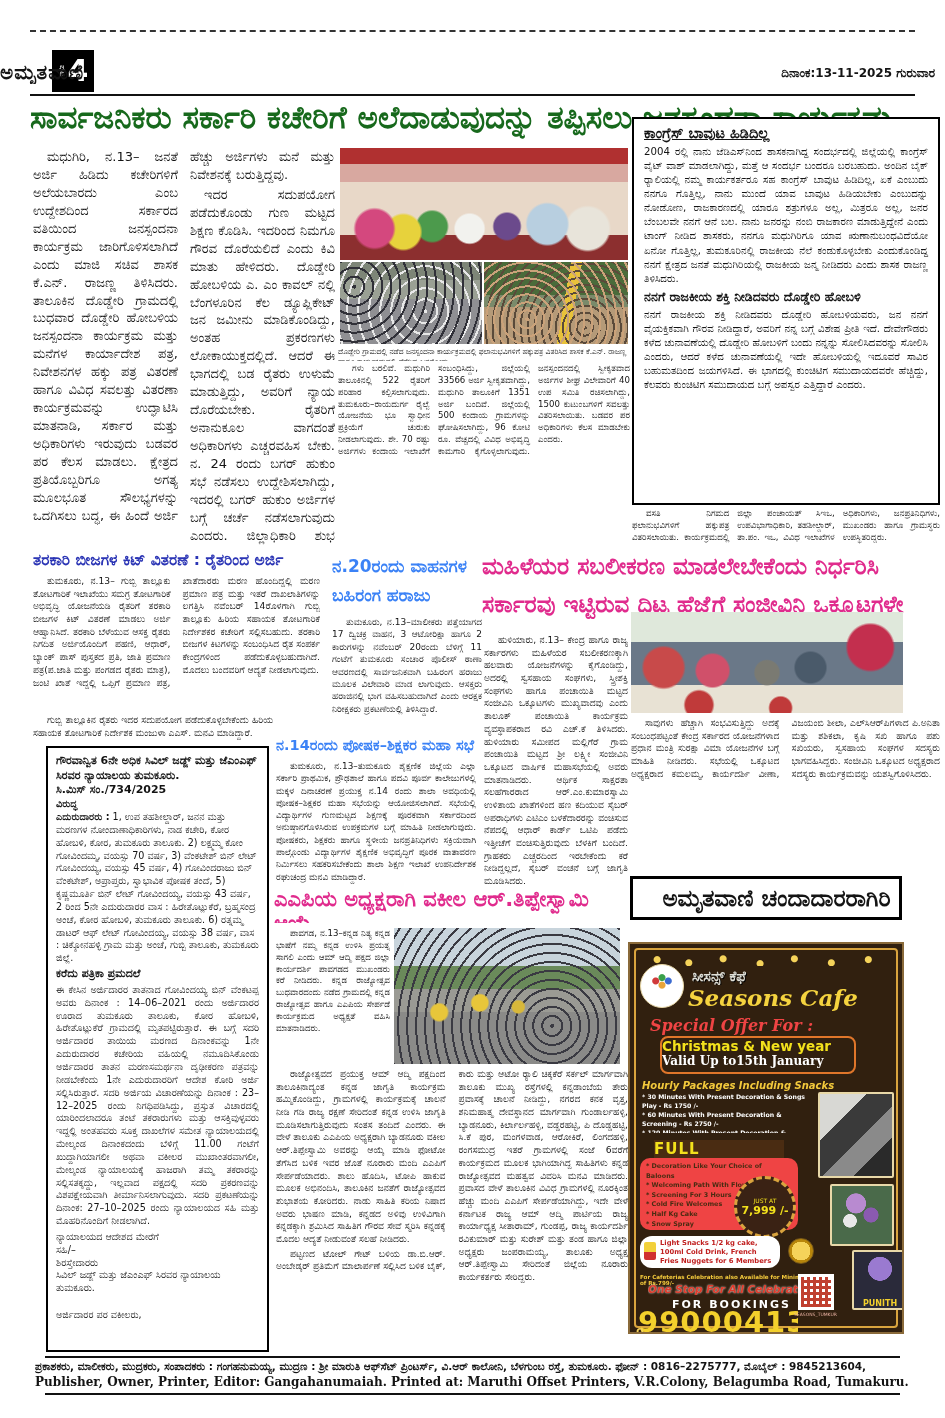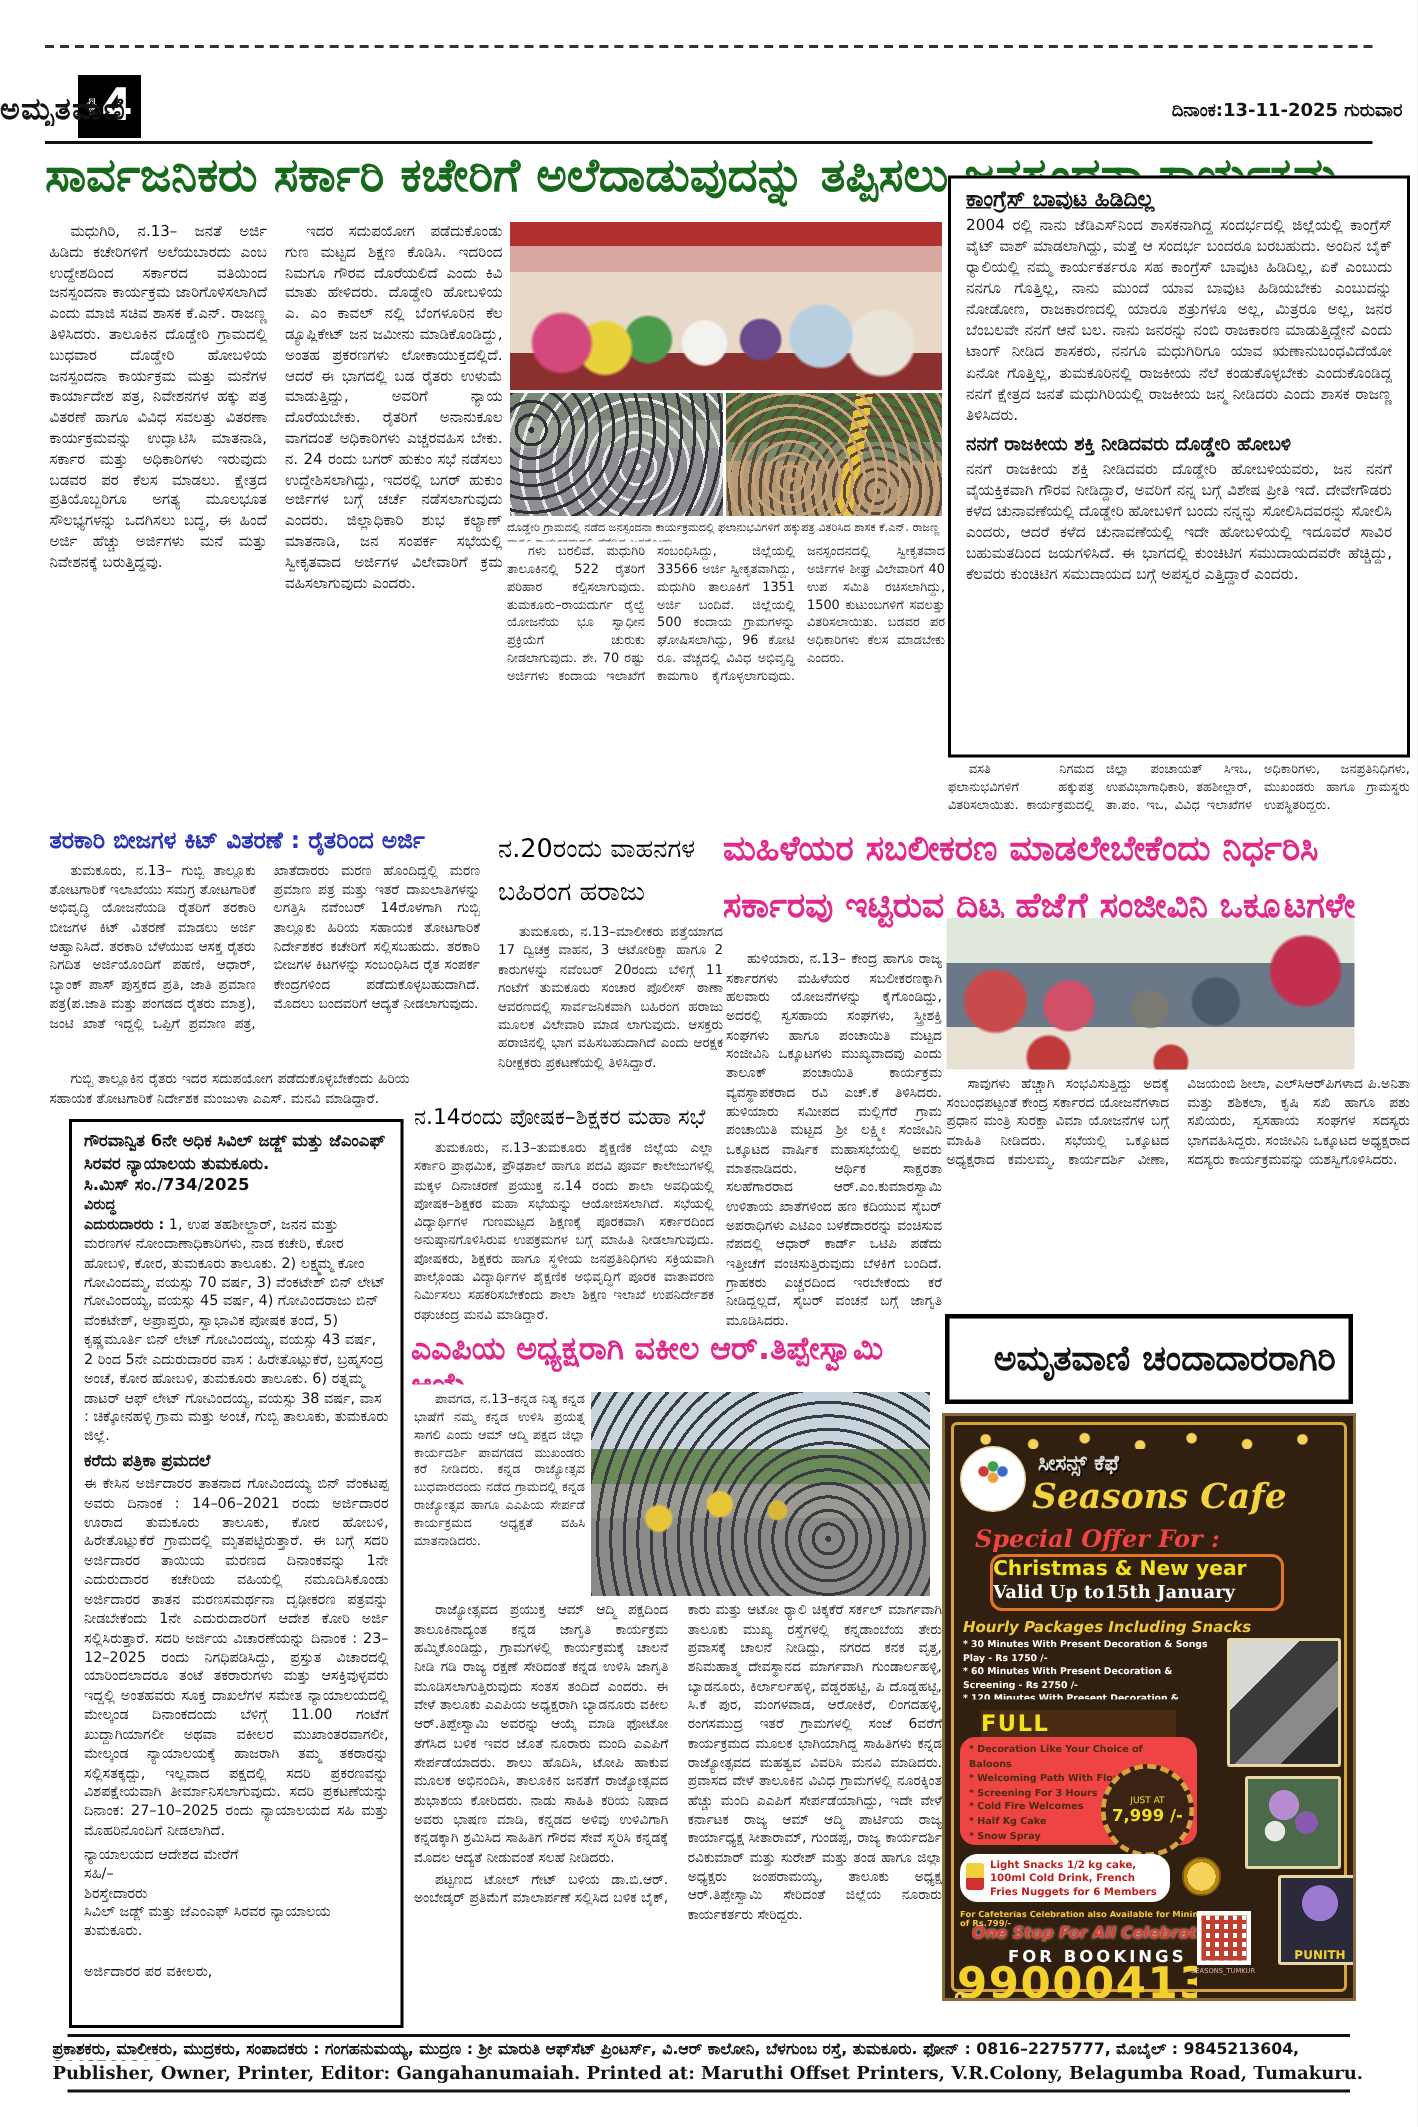--- a/index.html
+++ b/index.html
@@ -16,21 +16,21 @@
   .dash{border-top:2px dashed #333;}
   .rule{border-top:2px solid #111;}
   .badge{background:#000;color:#fff;display:flex;align-items:center;justify-content:center;}
   .badge .pg-word{font-size:8px;writing-mode:vertical-rl;margin-right:2px;line-height:1;}
   .badge .pg-num{font-size:30px;font-weight:bold;line-height:1;}
   .masthead{font-size:20px;font-weight:bold;letter-spacing:1px;}
   .date{font-size:12px;font-weight:bold;text-align:right;}
   .main-hl{font-size:31px;font-weight:bold;color:#17691c;line-height:1.2;}
   
   .hl-blue{color:#2b35b5;font-size:15.5px;font-weight:bold;}
-  .hl-red{color:#000000;font-weight:normal;}
+  .hl-red{color:#3b82f6;font-weight:bold;}
   .hl-magenta{color:#e02b8d;font-weight:bold;}
   
   .border-box{border:2px solid #000;background:#fff;}
   .sub-box{border:3px solid #000;display:flex;align-items:center;justify-content:center;
            font-size:23px;font-weight:bold;}
   
   .ph{background:#cfc8bd;}
   .ph-stage{background:
      radial-gradient(circle at 12% 72%, #d4487e 0 7%, transparent 8%),
      radial-gradient(circle at 22% 75%, #e7d23c 0 7%, transparent 8%),
@@ -128,21 +128,21 @@
   <div class="abs dash" style="left:30px;top:30px;width:885px;height:0;"></div>
   <div class="abs badge" style="left:52px;top:50px;width:42px;height:42px;">
     <span class="pg-word">ಪುಟ</span>
     <span class="pg-num">4</span>
   </div>
   <div class="abs masthead center" style="left:0;top:60px;width:945px;">ಅಮೃತವಾಣಿ</div>
   <div class="abs date" style="left:640px;top:66px;width:295px;">ದಿನಾಂಕ:13-11-2025 ಗುರುವಾರ</div>
   <div class="abs rule" style="left:30px;top:94px;width:885px;height:0;"></div>
   <div class="abs main-hl center" style="left:30px;top:99px;width:885px;height:44px;">ಸಾರ್ವಜನಿಕರು ಸರ್ಕಾರಿ ಕಚೇರಿಗೆ ಅಲೆದಾಡುವುದನ್ನು ತಪ್ಪಿಸಲು ಜನಸ್ಪಂದನಾ ಕಾರ್ಯಕ್ರಮ</div>
 
-  <div class="abs body-txt cols2" style="left:33px;top:148px;width:302px;height:400px;font-size:10px;">
+  <div class="abs body-txt cols2" style="left:33px;top:148px;width:302px;height:400px;font-size:13px;">
     <p>ಮಧುಗಿರಿ, ನ.13– ಜನತೆ ಅರ್ಜಿ ಹಿಡಿದು ಕಚೇರಿಗಳಿಗೆ ಅಲೆಯಬಾರದು ಎಂಬ ಉದ್ದೇಶದಿಂದ ಸರ್ಕಾರದ ವತಿಯಿಂದ ಜನಸ್ಪಂದನಾ ಕಾರ್ಯಕ್ರಮ ಜಾರಿಗೊಳಿಸಲಾಗಿದೆ ಎಂದು ಮಾಜಿ ಸಚಿವ ಶಾಸಕ ಕೆ.ಎನ್. ರಾಜಣ್ಣ ತಿಳಿಸಿದರು. ತಾಲೂಕಿನ ದೊಡ್ಡೇರಿ ಗ್ರಾಮದಲ್ಲಿ ಬುಧವಾರ ದೊಡ್ಡೇರಿ ಹೋಬಳಿಯ ಜನಸ್ಪಂದನಾ ಕಾರ್ಯಕ್ರಮ ಮತ್ತು ಮನೆಗಳ ಕಾರ್ಯಾದೇಶ ಪತ್ರ, ನಿವೇಶನಗಳ ಹಕ್ಕು ಪತ್ರ ವಿತರಣೆ ಹಾಗೂ ವಿವಿಧ ಸವಲತ್ತು ವಿತರಣಾ ಕಾರ್ಯಕ್ರಮವನ್ನು ಉದ್ಘಾಟಿಸಿ ಮಾತನಾಡಿ, ಸರ್ಕಾರ ಮತ್ತು ಅಧಿಕಾರಿಗಳು ಇರುವುದು ಬಡವರ ಪರ ಕೆಲಸ ಮಾಡಲು. ಕ್ಷೇತ್ರದ ಪ್ರತಿಯೊಬ್ಬರಿಗೂ ಅಗತ್ಯ ಮೂಲಭೂತ ಸೌಲಭ್ಯಗಳನ್ನು ಒದಗಿಸಲು ಬದ್ಧ, ಈ ಹಿಂದೆ ಅರ್ಜಿ ಹೆಚ್ಚು ಅರ್ಜಿಗಳು ಮನೆ ಮತ್ತು ನಿವೇಶನಕ್ಕೆ ಬರುತ್ತಿದ್ದವು.</p>
     <p>ಇದರ ಸದುಪಯೋಗ ಪಡೆದುಕೊಂಡು ಗುಣ ಮಟ್ಟದ ಶಿಕ್ಷಣ ಕೊಡಿಸಿ. ಇದರಿಂದ ನಿಮಗೂ ಗೌರವ ದೊರೆಯಲಿದೆ ಎಂದು ಕಿವಿ ಮಾತು ಹೇಳಿದರು. ದೊಡ್ಡೇರಿ ಹೋಬಳಿಯ ಎ. ಎಂ ಕಾವಲ್ ನಲ್ಲಿ ಬೆಂಗಳೂರಿನ ಕೆಲ ಡ್ಯೂಪ್ಲಿಕೇಟ್ ಜನ ಜಮೀನು ಮಾಡಿಕೊಂಡಿದ್ದು, ಅಂತಹ ಪ್ರಕರಣಗಳು ಲೋಕಾಯುಕ್ತದಲ್ಲಿದೆ. ಆದರೆ ಈ ಭಾಗದಲ್ಲಿ ಬಡ ರೈತರು ಉಳುಮೆ ಮಾಡುತ್ತಿದ್ದು, ಅವರಿಗೆ ನ್ಯಾಯ ದೊರೆಯಬೇಕು. ರೈತರಿಗೆ ಅನಾನುಕೂಲ ವಾಗದಂತೆ ಅಧಿಕಾರಿಗಳು ಎಚ್ಚರವಹಿಸ ಬೇಕು. ನ. 24 ರಂದು ಬಗರ್ ಹುಕುಂ ಸಭೆ ನಡೆಸಲು ಉದ್ದೇಶಿಸಲಾಗಿದ್ದು, ಇದರಲ್ಲಿ ಬಗರ್ ಹುಕುಂ ಅರ್ಜಿಗಳ ಬಗ್ಗೆ ಚರ್ಚೆ ನಡೆಸಲಾಗುವುದು ಎಂದರು. ಜಿಲ್ಲಾಧಿಕಾರಿ ಶುಭ ಕಲ್ಯಾಣ್ ಮಾತನಾಡಿ, ಜನ ಸಂಪರ್ಕ ಸಭೆಯಲ್ಲಿ ಸ್ವೀಕೃತವಾದ ಅರ್ಜಿಗಳ ವಿಲೇವಾರಿಗೆ ಕ್ರಮ ವಹಿಸಲಾಗುವುದು ಎಂದರು.</p>
   </div>
 
   <div class="abs" style="left:340px;top:148px;width:288px;height:196px;">
     <div class="abs ph ph-stage" style="left:0;top:0;width:288px;height:112px;"></div>
     <div class="abs ph ph-crowd-l" style="left:0;top:114px;width:142px;height:82px;"></div>
     <div class="abs ph ph-crowd-r" style="left:144px;top:114px;width:144px;height:82px;"></div>
   </div>
   <div class="abs cap center" style="left:338px;top:347px;width:292px;height:14px;">ದೊಡ್ಡೇರಿ ಗ್ರಾಮದಲ್ಲಿ ನಡೆದ ಜನಸ್ಪಂದನಾ ಕಾರ್ಯಕ್ರಮದಲ್ಲಿ ಫಲಾನುಭವಿಗಳಿಗೆ ಹಕ್ಕುಪತ್ರ ವಿತರಿಸಿದ ಶಾಸಕ ಕೆ.ಎನ್. ರಾಜಣ್ಣ ಹಾಗೂ ಕಾರ್ಯಕ್ರಮದಲ್ಲಿ ನೆರೆದಿದ್ದ ಜನಸ್ತೋಮ.</div>
@@ -206,21 +206,21 @@
   <div class="abs hl-magenta center" style="left:274px;top:887px;width:356px;height:36px;font-size:21px;">ಎಎಪಿಯ ಅಧ್ಯಕ್ಷರಾಗಿ ವಕೀಲ ಆರ್.ತಿಪ್ಪೇಸ್ವಾಮಿ ಆಯ್ಕೆ</div>
   <div class="abs body-txt" style="left:276px;top:928px;width:114px;height:138px;font-size:8.6px;">
     <p>ಪಾವಗಡ, ನ.13–ಕನ್ನಡ ನಿತ್ಯ ಕನ್ನಡ ಭಾಷೆಗೆ ನಮ್ಮ ಕನ್ನಡ ಉಳಿಸಿ ಪ್ರಯತ್ನ ಸಾಗಲಿ ಎಂದು ಆಮ್ ಆದ್ಮಿ ಪಕ್ಷದ ಜಿಲ್ಲಾ ಕಾರ್ಯದರ್ಶಿ ಪಾವಗಡದ ಮುಖಂಡರು ಕರೆ ನೀಡಿದರು. ಕನ್ನಡ ರಾಜ್ಯೋತ್ಸವ ಬುಧವಾರದಂದು ನಡೆದ ಗ್ರಾಮದಲ್ಲಿ ಕನ್ನಡ ರಾಜ್ಯೋತ್ಸವ ಹಾಗೂ ಎಎಪಿಯ ಸೇರ್ಪಡೆ ಕಾರ್ಯಕ್ರಮದ ಅಧ್ಯಕ್ಷತೆ ವಹಿಸಿ ಮಾತನಾಡಿದರು.</p>
   </div>
   <div class="abs ph ph-rally" style="left:394px;top:928px;width:226px;height:136px;"></div>
   <div class="abs body-txt cols2" style="left:276px;top:1068px;width:352px;height:264px;font-size:9.2px;column-gap:13px;">
     <p>ರಾಜ್ಯೋತ್ಸವದ ಪ್ರಯುಕ್ತ ಆಮ್ ಆದ್ಮಿ ಪಕ್ಷದಿಂದ ತಾಲೂಕಿನಾದ್ಯಂತ ಕನ್ನಡ ಜಾಗೃತಿ ಕಾರ್ಯಕ್ರಮ ಹಮ್ಮಿಕೊಂಡಿದ್ದು, ಗ್ರಾಮಗಳಲ್ಲಿ ಕಾರ್ಯಕ್ರಮಕ್ಕೆ ಚಾಲನೆ ನೀಡಿ ಗಡಿ ರಾಜ್ಯ ರಕ್ಷಣೆ ಸೇರಿದಂತೆ ಕನ್ನಡ ಉಳಿಸಿ ಜಾಗೃತಿ ಮೂಡಿಸಲಾಗುತ್ತಿರುವುದು ಸಂತಸ ತಂದಿದೆ ಎಂದರು. ಈ ವೇಳೆ ತಾಲೂಕು ಎಎಪಿಯ ಅಧ್ಯಕ್ಷರಾಗಿ ಬ್ಯಾಡನೂರು ವಕೀಲ ಆರ್.ತಿಪ್ಪೇಸ್ವಾಮಿ ಅವರನ್ನು ಆಯ್ಕೆ ಮಾಡಿ ಫೋಟೋ ತೆಗೆಸಿದ ಬಳಿಕ ಇವರ ಜೊತೆ ನೂರಾರು ಮಂದಿ ಎಎಪಿಗೆ ಸೇರ್ಪಡೆಯಾದರು. ಶಾಲು ಹೊದಿಸಿ, ಟೋಪಿ ಹಾಕುವ ಮೂಲಕ ಅಭಿನಂದಿಸಿ, ತಾಲೂಕಿನ ಜನತೆಗೆ ರಾಜ್ಯೋತ್ಸವದ ಶುಭಾಶಯ ಕೋರಿದರು. ನಾಡು ಸಾಹಿತಿ ಕರಿಯ ನಿಷಾದ ಅವರು ಭಾಷಣ ಮಾಡಿ, ಕನ್ನಡದ ಅಳಿವು ಉಳಿವಿಗಾಗಿ ಕನ್ನಡಕ್ಕಾಗಿ ಶ್ರಮಿಸಿದ ಸಾಹಿತಿಗ ಗೌರವ ಸೇವೆ ಸ್ಮರಿಸಿ ಕನ್ನಡಕ್ಕೆ ಮೊದಲ ಆದ್ಯತೆ ನೀಡುವಂತೆ ಸಲಹೆ ನೀಡಿದರು.</p>
     <p>ಪಟ್ಟಣದ ಟೋಲ್ ಗೇಟ್ ಬಳಿಯ ಡಾ.ಬಿ.ಆರ್. ಅಂಬೇಡ್ಕರ್ ಪ್ರತಿಮೆಗೆ ಮಾಲಾರ್ಪಣೆ ಸಲ್ಲಿಸಿದ ಬಳಿಕ ಬೈಕ್, ಕಾರು ಮತ್ತು ಆಟೋ ರ‍್ಯಾಲಿ ಚಿಕ್ಕಕೆರೆ ಸರ್ಕಲ್ ಮಾರ್ಗವಾಗಿ ತಾಲೂಕು ಮುಖ್ಯ ರಸ್ತೆಗಳಲ್ಲಿ ಕನ್ನಡಾಂಬೆಯ ತೇರು ಪ್ರವಾಸಕ್ಕೆ ಚಾಲನೆ ನೀಡಿದ್ದು, ನಗರದ ಕನಕ ವೃತ್ತ, ಶನಿಮಹಾತ್ಮ ದೇವಸ್ಥಾನದ ಮಾರ್ಗವಾಗಿ ಗುಂಡಾರ್ಲಹಳ್ಳಿ, ಬ್ಯಾಡನೂರು, ಕಿರ್ಲಾರ್ಲಹಳ್ಳಿ, ವಡ್ಡರಹಟ್ಟಿ, ಪಿ ದೊಡ್ಡಹಟ್ಟಿ, ಸಿ.ಕೆ ಪುರ, ಮಂಗಳವಾಡ, ಆರೋಕಿರೆ, ಲಿಂಗದಹಳ್ಳಿ, ರಂಗಸಮುದ್ರ ಇತರೆ ಗ್ರಾಮಗಳಲ್ಲಿ ಸಂಜೆ 6ವರೆಗೆ ಕಾರ್ಯಕ್ರಮದ ಮೂಲಕ ಭಾಗಿಯಾಗಿದ್ದ ಸಾಹಿತಿಗಳು ಕನ್ನಡ ರಾಜ್ಯೋತ್ಸವದ ಮಹತ್ವವ ವಿವರಿಸಿ ಮನವಿ ಮಾಡಿದರು. ಪ್ರವಾಸದ ವೇಳೆ ತಾಲೂಕಿನ ವಿವಿಧ ಗ್ರಾಮಗಳಲ್ಲಿ ನೂರಕ್ಕಿಂತ ಹೆಚ್ಚು ಮಂದಿ ಎಎಪಿಗೆ ಸೇರ್ಪಡೆಯಾಗಿದ್ದು, ಇದೇ ವೇಳೆ ಕರ್ನಾಟಕ ರಾಜ್ಯ ಆಮ್ ಆದ್ಮಿ ಪಾರ್ಟಿಯ ರಾಜ್ಯ ಕಾರ್ಯಾಧ್ಯಕ್ಷ ಸೀತಾರಾಮ್, ಗುಂಡಪ್ಪ, ರಾಜ್ಯ ಕಾರ್ಯದರ್ಶಿ ರವಿಕುಮಾರ್ ಮತ್ತು ಸುರೇಶ್ ಮತ್ತು ತಂಡ ಹಾಗೂ ಜಿಲ್ಲಾ ಅಧ್ಯಕ್ಷರು ಜಂಪರಾಮಯ್ಯ, ತಾಲೂಕು ಅಧ್ಯಕ್ಷ ಆರ್.ತಿಪ್ಪೇಸ್ವಾಮಿ ಸೇರಿದಂತೆ ಜಿಲ್ಲೆಯ ನೂರಾರು ಕಾರ್ಯಕರ್ತರು ಸೇರಿದ್ದರು.</p>
   </div>
 
-  <div class="abs sub-box" style="left:630px;top:876px;width:272px;height:60px;padding-left:21px;">ಅಮೃತವಾಣಿ ಚಂದಾದಾರರಾಗಿರಿ</div>
+  <div class="abs sub-box" style="left:630px;top:876px;width:272px;height:44px;padding-left:21px;">ಅಮೃತವಾಣಿ ಚಂದಾದಾರರಾಗಿರಿ</div>
 
   <div class="abs ad" style="left:628px;top:942px;width:276px;height:392px;">
     <div class="ad-inner"></div>
     <div class="abs lights" style="left:6px;top:6px;width:264px;height:16px;"></div>
     <div class="abs ad-logo" style="left:10px;top:20px;width:44px;height:44px;"></div>
     <div class="abs ad-kn" style="left:62px;top:24px;width:200px;">ಸೀಸನ್ಸ್ ಕೆಫೆ</div>
     <div class="abs ad-title" style="left:58px;top:40px;width:210px;">Seasons Cafe</div>
     <div class="abs ad-offer center" style="left:20px;top:72px;width:236px;">Special Offer For :</div>
     <div class="abs occ-box center" style="left:30px;top:92px;width:196px;height:38px;">
       <div class="occ1">Christmas &amp; New year</div>

